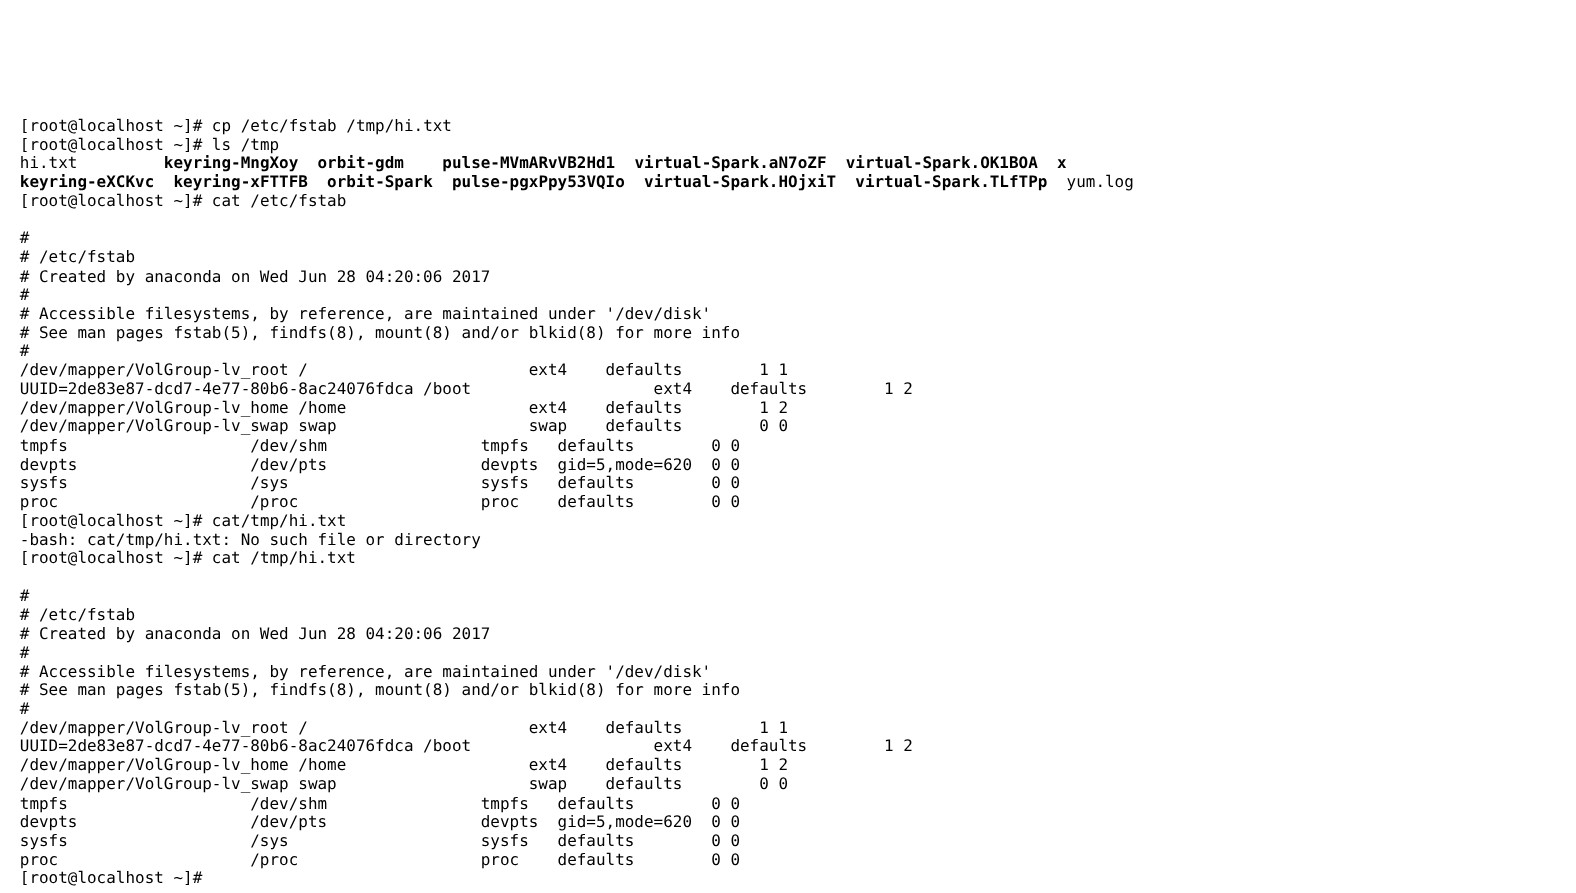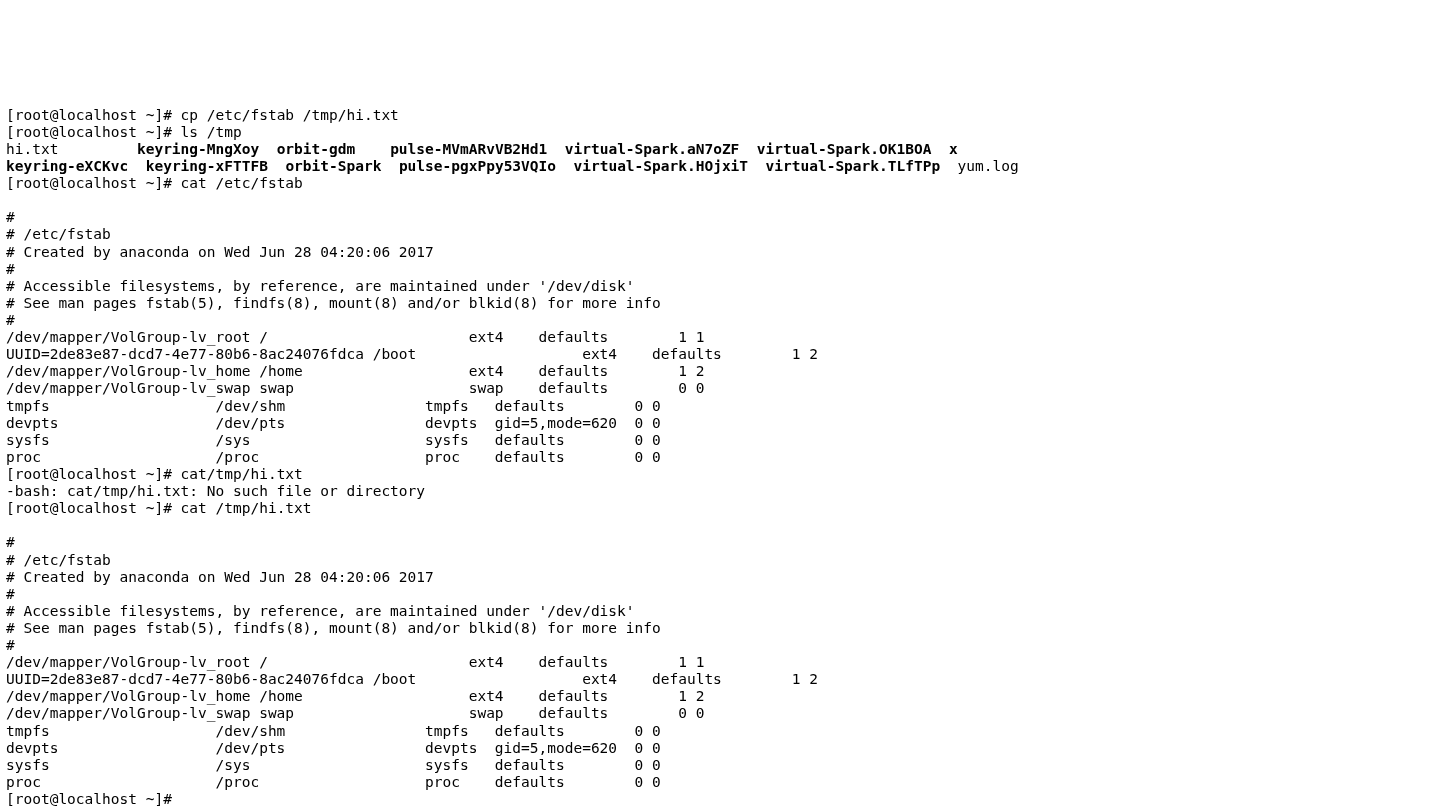--- a/index.html
+++ b/index.html
@@ -7,21 +7,21 @@
     padding: 0;
     background: #ffffff;
     color: #000000;
     font-family: "DejaVu Sans Mono", "Liberation Mono", Consolas, "Courier New", monospace;
     font-size: 14.5px;
     line-height: 1.18;
     white-space: pre;
     width: 1433px;
   }
   .terminal {
-    padding: 4px 6px;
+    padding: 4px 18px;
   }
   .bold { font-weight: bold; }
 </style>
 </head>
 <body>
 
 
 
 <div class="terminal">
 <span>[root@localhost ~]# </span><span>cp /etc/fstab /tmp/hi.txt</span>

